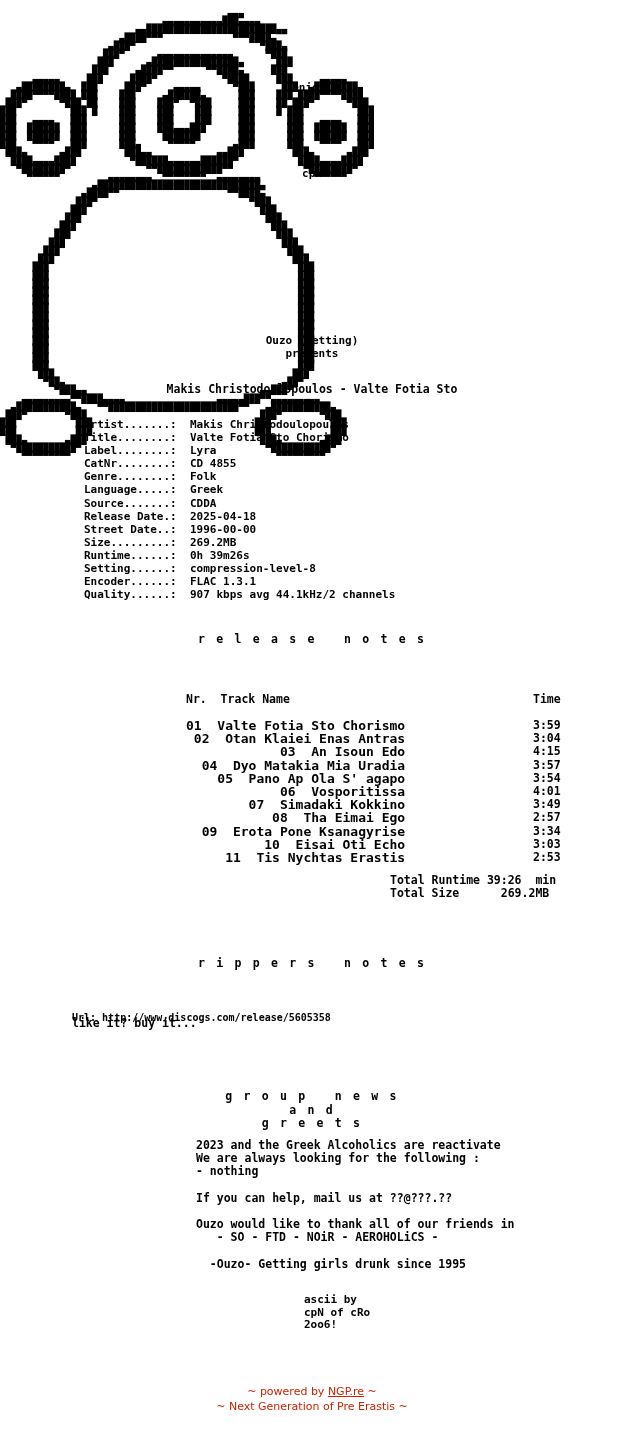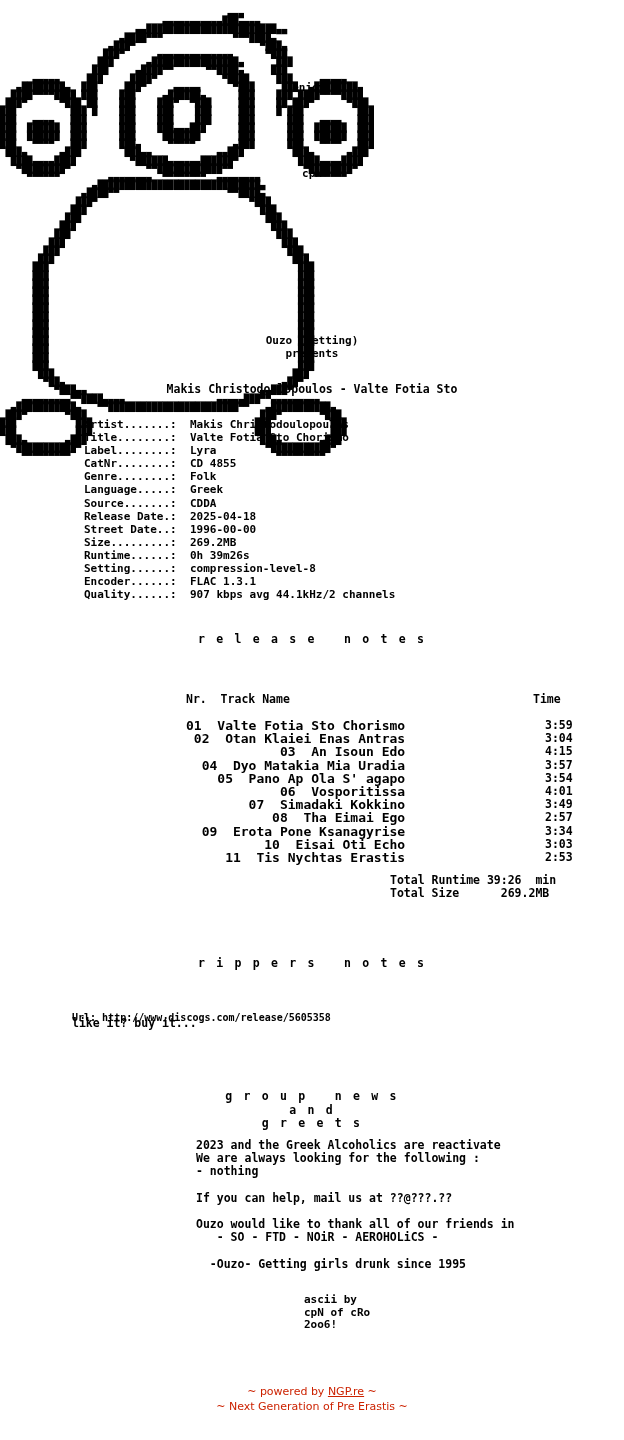--- a/index.html
+++ b/index.html
@@ -88,21 +88,20 @@
   .track-list {
     left: 186px; top: 719px;
     font-size: 13px;
     line-height: 13.2px;
     text-align: right;
   }
   .track-times {
     left: 533px; top: 719px;
     font-size: 11.5px;
     line-height: 13.2px;
-    margin-left: 12px;
   }
   .totals {
     left: 390px; top: 874px;
     font-size: 11.5px;
     line-height: 13.2px;
   }
   .sect-rippers-notes {
     left: 0; top: 958px; width: 624px;
     font-size: 11.5px;
     letter-spacing: 2.2px;

